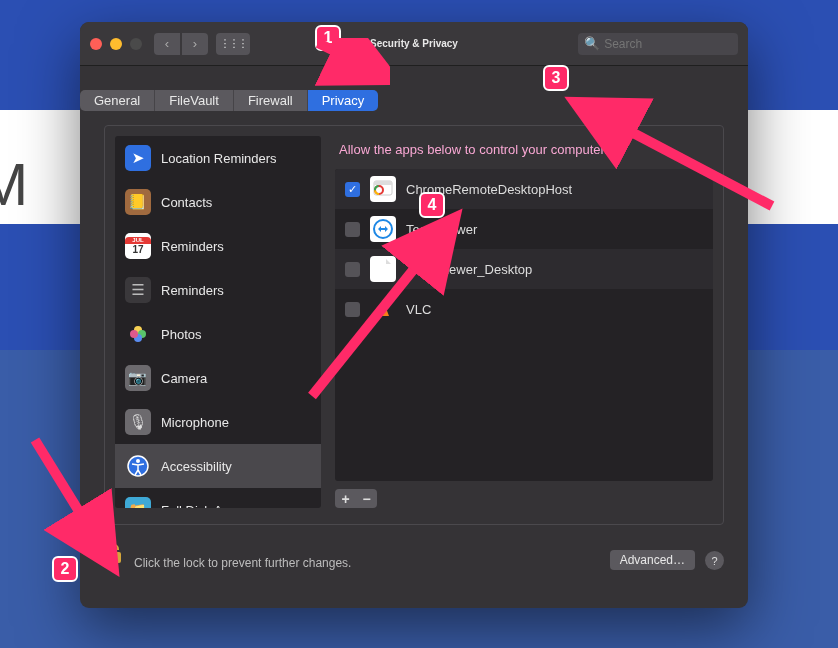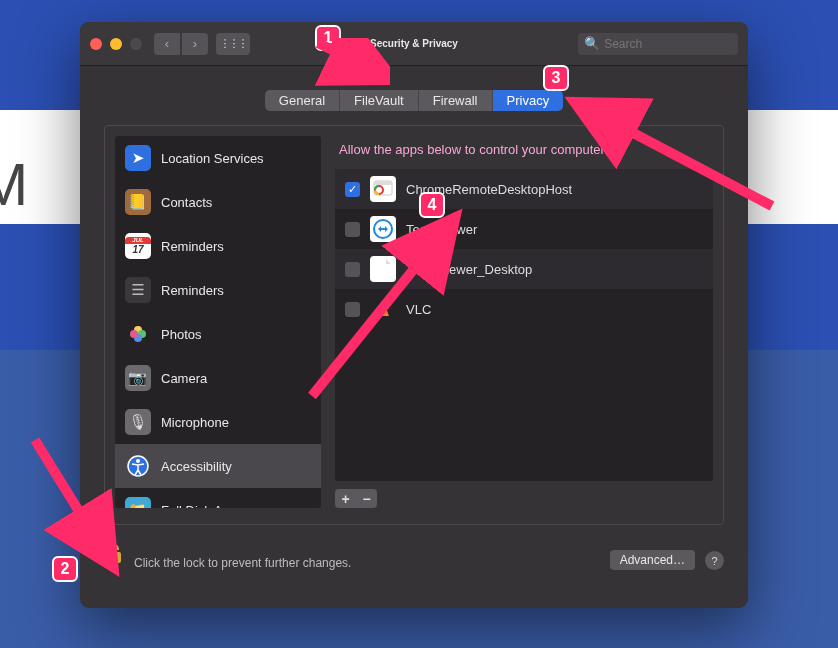--- a/index.html
+++ b/index.html
@@ -36,21 +36,21 @@
   .dot.yellow { background: #febc2e; }
   .dot.green { background: #4a4a4a; }
   .nav-btns { display:flex; gap:2px; margin-right:8px;}
   .nav-btn { width:26px; height:22px; background:#555358; border-radius:4px; display:flex; align-items:center; justify-content:center; color:#aaa; font-size:13px; }
   .nav-btn + .nav-btn { border-top-left-radius:0; border-bottom-left-radius:0;}
   .nav-btn:first-child { border-top-right-radius:0; border-bottom-right-radius:0;}
   .grid-btn { width:34px; height:22px; background:#555358; border-radius:4px; display:flex; align-items:center; justify-content:center; font-size:11px; letter-spacing:-2px; color:#ddd;}
   .win-title { flex:1; text-align:center; font-weight:600; color:#e8e8e8; font-size:10px;}
   .search-wrap { width:160px; height:22px; background:#48464b; border-radius:4px; display:flex; align-items:center; padding:0 6px; color:#888; gap:4px;}
   .search-wrap input { background:transparent; border:none; outline:none; color:#a3a3a3; font-size:12px; width:100%;}
-  .tabs-row { display:flex; justify-content:center; padding:24px 0 14px; gap:0;}
+  .tabs-row { display:flex; padding:24px 0 14px; gap:0;}
   .seg { display:flex; border-radius:5px; overflow:hidden; }
   .seg-btn { padding:3px 14px; background:#5b595e; color:#e8e8e8; font-size:13px; border-right:1px solid #464448; cursor:pointer;}
   .seg-btn:last-child { border-right:none;}
   .seg-btn.active { background:#2f6fe0; color:#fff;}
   .body { flex:1; padding:0 24px 12px; display:flex; flex-direction:column;}
   .panel-row { display:flex; gap:14px; border:1px solid #4b494d; border-radius:4px; padding:10px 10px 16px; height:400px;}
   .sidebar { width:206px; background:#242225; border-radius:3px; overflow:hidden; display:flex; flex-direction:column;}
   .sb-item { display:flex; align-items:center; gap:10px; padding:9px 10px; color:#e8e8e8; cursor:pointer;}
   .sb-item.selected { background:#4a484c;}
   .sb-icon { width:26px; height:26px; border-radius:5px; display:flex; align-items:center; justify-content:center; font-size:15px; flex-shrink:0;}
@@ -112,28 +112,28 @@
         <div class="seg-btn">Firewall</div>
         <div class="seg-btn active">Privacy</div>
       </div>
   </div>
 
   <div class="body">
     <div class="panel-row">
       <div class="sidebar" id="sidebar">
           <div class="sb-item">
             <div class="sb-icon" style="background: rgb(47, 111, 224); color: rgb(255, 255, 255);">➤</div>
-            <span>Location Services</span>
+            <span>Location Reminders</span>
           </div>
           <div class="sb-item">
             <div class="sb-icon" style="background: rgb(160, 106, 63); color: rgb(255, 255, 255);">📒</div>
             <span>Contacts</span>
           </div>
           <div class="sb-item">
-            <div class="sb-icon" style="background: rgb(255, 255, 255); color: rgb(229, 57, 53); font-size: 10px; font-weight: 700; flex-direction: column; font-style: italic;">
+            <div class="sb-icon" style="background: rgb(255, 255, 255); color: rgb(229, 57, 53); font-size: 10px; font-weight: 700; flex-direction: column;">
               <div style="background:#e53935;color:#fff;font-size:6px;width:100%;text-align:center;border-radius:4px 4px 0 0;line-height:7px">JUL</div>
               <div style="color:#333">17</div>
             </div>
             <span>Reminders</span>
           </div>
           <div class="sb-item">
             <div class="sb-icon" style="background: rgb(58, 56, 59); color: rgb(187, 187, 187);">☰</div>
             <span>Reminders</span>
           </div>
           <div class="sb-item">

